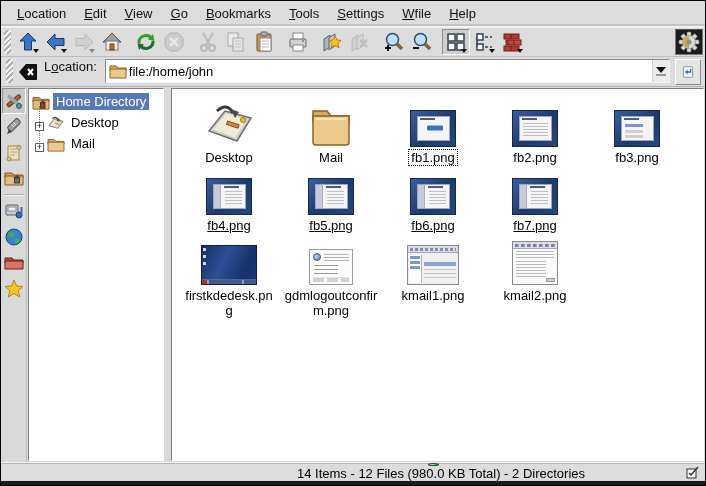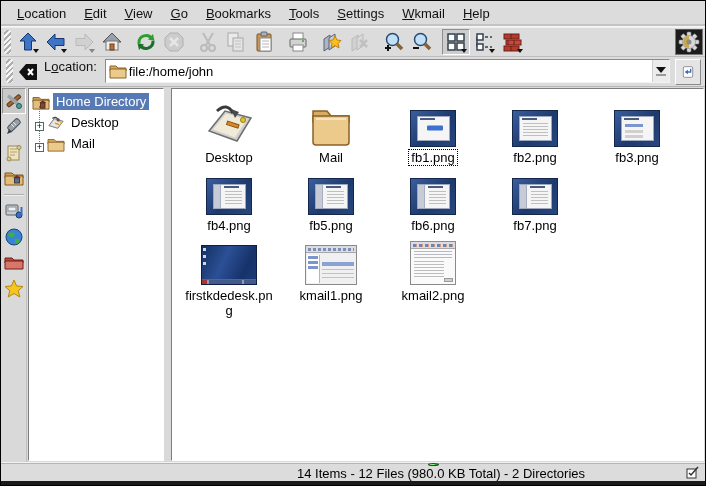--- a/index.html
+++ b/index.html
@@ -47,21 +47,21 @@
   .tree-children{position:relative;margin-left:6px;}
   .tree-children:before{content:"";position:absolute;left:4px;top:-4px;bottom:10px;border-left:1px dotted #777;}
   .exp{width:9px;height:9px;border:1px solid #566;background:#fff;font-size:9px;line-height:7px;text-align:center;color:#000;margin-right:3px;z-index:1;position:relative;}
   .tree-ic{margin-right:3px;display:flex;}
 
   .splitter{width:7px;background:#d9d9d9;}
 
   .fileview{flex:1;background:#fff;border:1px solid #7e7e7e;border-bottom-color:#fff;border-right-color:#fff;margin:1px 1px 1px 0;overflow:hidden;padding-top:8px;}
   .frow{display:flex;padding-left:6px;}
   .file{width:102px;display:flex;flex-direction:column;align-items:center;}
-  .frow1 .file{height:76px;} .frow2 .file{height:64px;} .frow3 .file{height:92px;}
+  .frow1 .file{height:76px;} .frow2 .file{height:64px;text-decoration:underline;} .frow3 .file{height:92px;}
   .ficon{flex:0 0 auto;display:flex;align-items:flex-end;justify-content:center;}
   .flabel{font-size:13px;color:#000;margin-top:3px;text-align:center;max-width:98px;word-break:break-all;line-height:15px;padding:0 2px;}
   .flabel.focused{outline:1px dotted #000;}
 
   
   .t-fb{width:46px;height:37px;background:linear-gradient(135deg,#3a5e9e,#1d3a6e 55%,#27477e);border:1px solid #14264a;position:relative;}
   .pg{position:absolute;left:6px;top:5px;right:5px;bottom:5px;background:#f5f5f5;border:1px solid #9fa8bc;}
   .pg .ttl{position:absolute;left:2px;top:1px;width:15px;height:2px;background:#4a5a7a;}
   .pg .side{position:absolute;left:0;top:0;bottom:0;width:7px;background:#c7cbd6;border-right:1px solid #a8aebf;}
   .pg .txt{position:absolute;left:3px;top:6px;right:3px;bottom:3px;background:repeating-linear-gradient(to bottom,#bfbfbf 0 1px,transparent 1px 3px);}
@@ -106,21 +106,21 @@
 <div class="window">
 
   <div class="menubar">
     <div class="menu-item"><span class="accel">L</span><span>ocation</span></div>
     <div class="menu-item"><span class="accel">E</span><span>dit</span></div>
     <div class="menu-item"><span class="accel">V</span><span>iew</span></div>
     <div class="menu-item"><span class="accel">G</span><span>o</span></div>
     <div class="menu-item"><span class="accel">B</span><span>ookmarks</span></div>
     <div class="menu-item"><span class="accel">T</span><span>ools</span></div>
     <div class="menu-item"><span class="accel">S</span><span>ettings</span></div>
-    <div class="menu-item"><span class="accel">W</span><span>kmail</span></div>
+    <div class="menu-item"><span class="accel">W</span><span>file</span></div>
     <div class="menu-item"><span class="accel">H</span><span>elp</span></div>
   </div>
 
   <div class="toolbar">
     <div class="grip"></div>
     <button class="tbtn">
       <svg width="22" height="22" viewBox="0 0 22 22">
           <path d="M11 2 L19 10 H14.5 V19 H7.5 V10 H3 Z" fill="#3e74c6" stroke="#16366e"></path>
         </svg>
       <span class="dd"></span>
@@ -512,20 +512,31 @@
           <div class="ficon" style="height:48px">
             <div class="t-desk">
                 <span class="dots"></span>
                 <span class="bar"></span>
               </div>
           </div>
           <div class="flabel">firstkdedesk.png</div>
         </div>
         <div class="file">
           <div class="ficon" style="height:48px">
+            <div class="t-gdm">
+                <span class="ic"></span>
+                <span class="ln"></span>
+                <span class="rad"></span>
+                <span class="btns"></span>
+              </div>
+          </div>
+          <div class="flabel">gdmlogoutconfirm.png</div>
+        </div>
+        <div class="file">
+          <div class="ficon" style="height:48px">
             <div class="t-km1">
                 <span class="km-tb"></span>
                 <span class="lp"></span>
                 <span class="sel"></span>
                 <span class="rl"></span>
               </div>
           </div>
           <div class="flabel">kmail1.png</div>
         </div>
         <div class="file">

